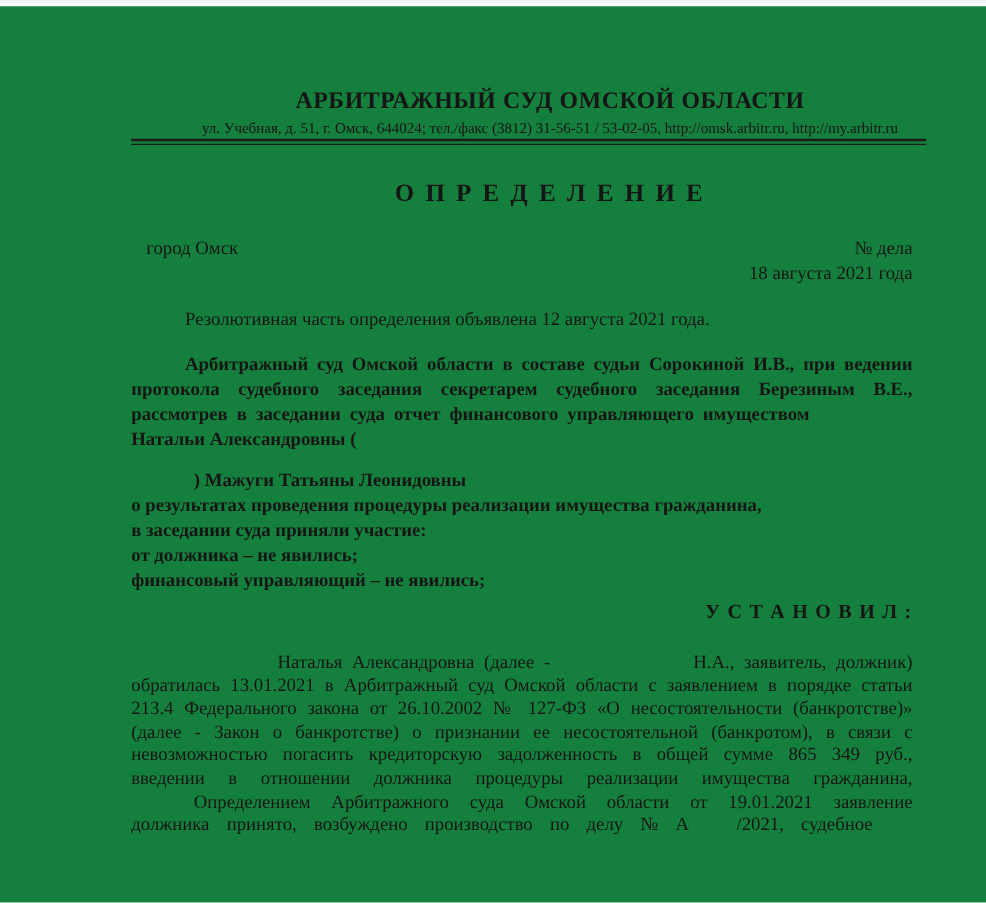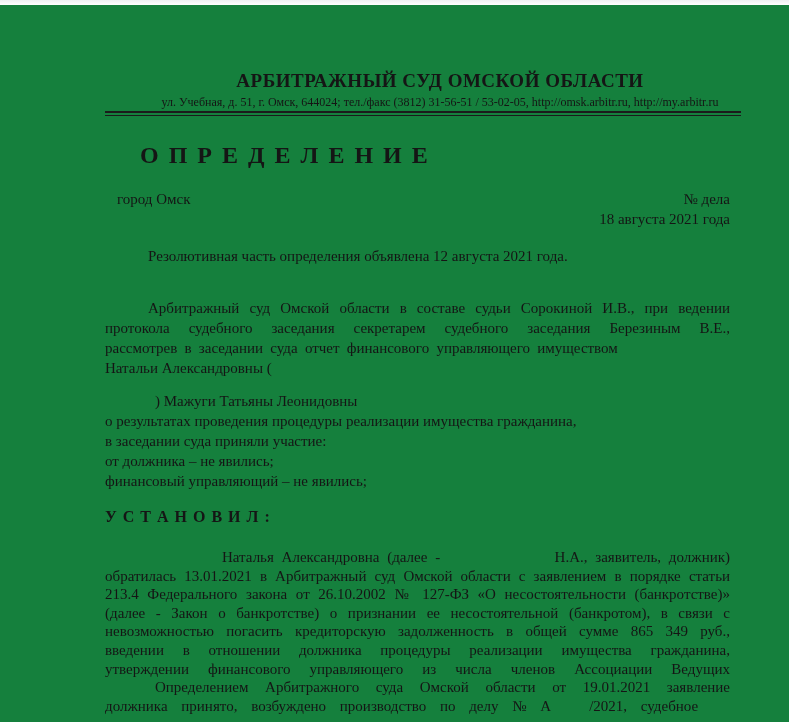--- a/index.html
+++ b/index.html
@@ -17,38 +17,38 @@
     background: linear-gradient(#eef0f2, #ffffff);
   }
   .header { padding-top: 70px; width: 600px; margin-left: 140px; text-align: center; }
   .court-name { font-size: 19px; font-weight: bold; letter-spacing: 0.5px; line-height: 22px; white-space: nowrap; }
   .address { font-size: 12px; line-height: 14px; margin-top: 3px; white-space: nowrap; }
   .rule {
     margin: 2px 0 0 105px; width: 636px; height: 2px;
     border-top: 2.4px solid #1b1b1b; border-bottom: 1.4px solid #1b1b1b;
   }
   .doc-title {
-    margin-top: 27px; width: 600px; margin-left: 140px; 
-    font-size: 24px; font-weight: bold; letter-spacing: 2px; line-height: 24px; white-space: nowrap;
+    margin-top: 27px; width: 600px; margin-left: 140px; text-align: center;
+    font-size: 20px; font-weight: bold; letter-spacing: 2px; line-height: 24px; white-space: nowrap;
   }
   .content { width: 625px; margin-left: 105px; font-size: 15px; line-height: 20px; }
   .meta-row { margin-top: 22px; padding-left: 12px; display: flex; justify-content: space-between; font-family: Liberation Serif, serif; }
   .meta-date { padding-left: 12px; text-align: right; }
   .announce { margin-top: 17px; }
   .announce .line { padding-left: 43px; }
-  .intro { margin-top: 32px; }
+  .intro { margin-top: 16px; font-weight: bold; }
   .line { min-height: 1em; }
   .jl { text-align: justify; text-align-last: justify; }
   .ind43 { text-indent: 43px; }
   .ind50 { padding-left: 50px; }
   .ind50j { text-indent: 50px; }
   .ws3 { word-spacing: 3.5px; }
   .red-line { height: 13px; }
   .heading2 {
-    margin-top: 16px; text-align: left; font-weight: bold;
+    margin-top: 5px; text-align: right; font-weight: bold;
     font-size: 16px; letter-spacing: 1px; line-height: 20px; font-family: Liberation Serif, serif;
   }
   .sec2 { margin-top: 21px; line-height: 18.6px; }
   .name-line { display: flex; padding-left: 117px; word-spacing: 4px; white-space: nowrap; }
   .name-gap { flex: 1; min-width: 40px; }
   .cut-line { word-spacing: 10px; white-space: nowrap; }
   .gap38 { display: inline-block; width: 38px; }
 </style>
 </head>
 <body>
@@ -96,21 +96,20 @@
       <div class="line name-line">
         <span>Наталья Александровна (далее -</span>
         <span class="name-gap"></span>
         <span>Н.А., заявитель, должник)</span>
       </div>
       <div class="line jl">обратилась 13.01.2021 в Арбитражный суд Омской области с заявлением в порядке статьи</div>
       <div class="line jl">213.4 Федерального закона от 26.10.2002 № 127-ФЗ «О несостоятельности (банкротстве)»</div>
       <div class="line jl">(далее - Закон о банкротстве) о признании ее несостоятельной (банкротом), в связи с</div>
       <div class="line jl">невозможностью погасить кредиторскую задолженность в общей сумме 865 349 руб.,</div>
       <div class="line jl">введении в отношении должника процедуры реализации имущества гражданина,</div>
-      <div class="line jl">утверждении финансового управляющего из числа членов Ассоциации Ведущих</div>
       <div class="line jl ind50j">Определением Арбитражного суда Омской области от 19.01.2021 заявление</div>
       <div class="line cut-line">
         <span>должника принято, возбуждено производство по делу № А</span><span class="gap38"></span><span>/2021, судебное</span>
       </div>
     </div>
 
   </div>
 </div>
 
 </body></html>

